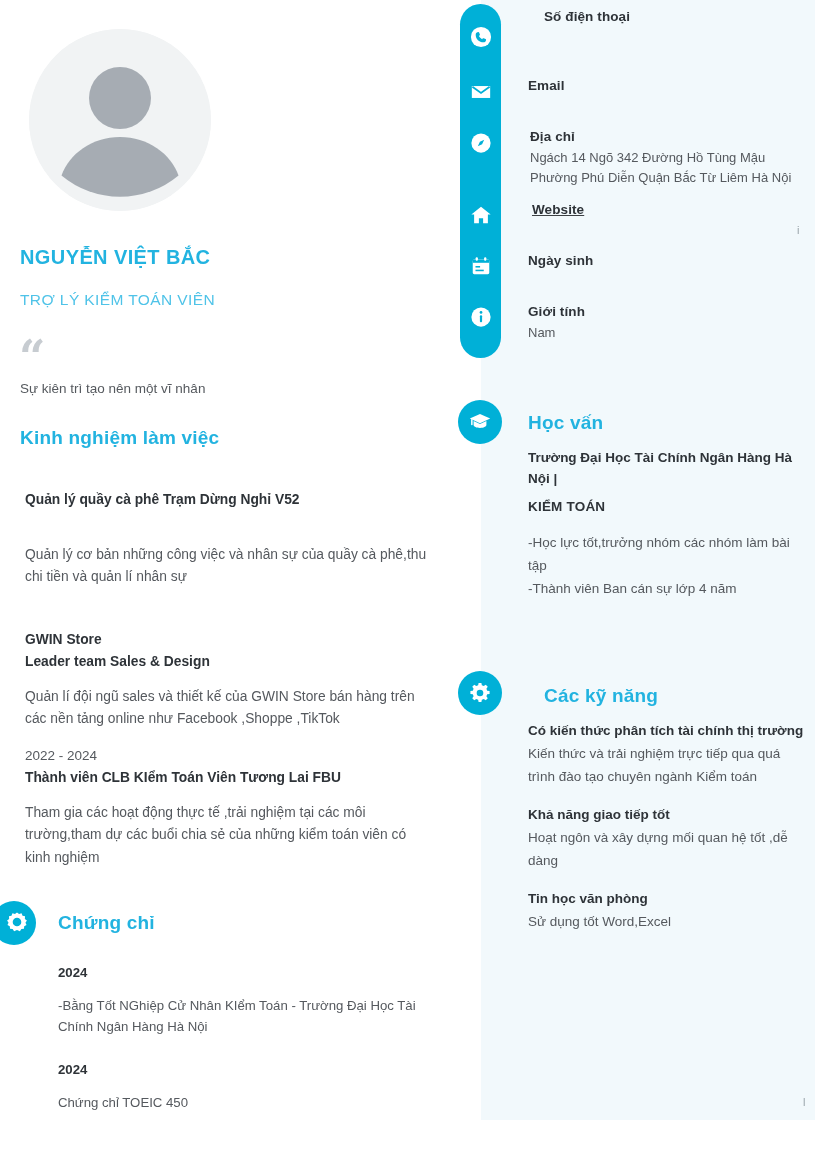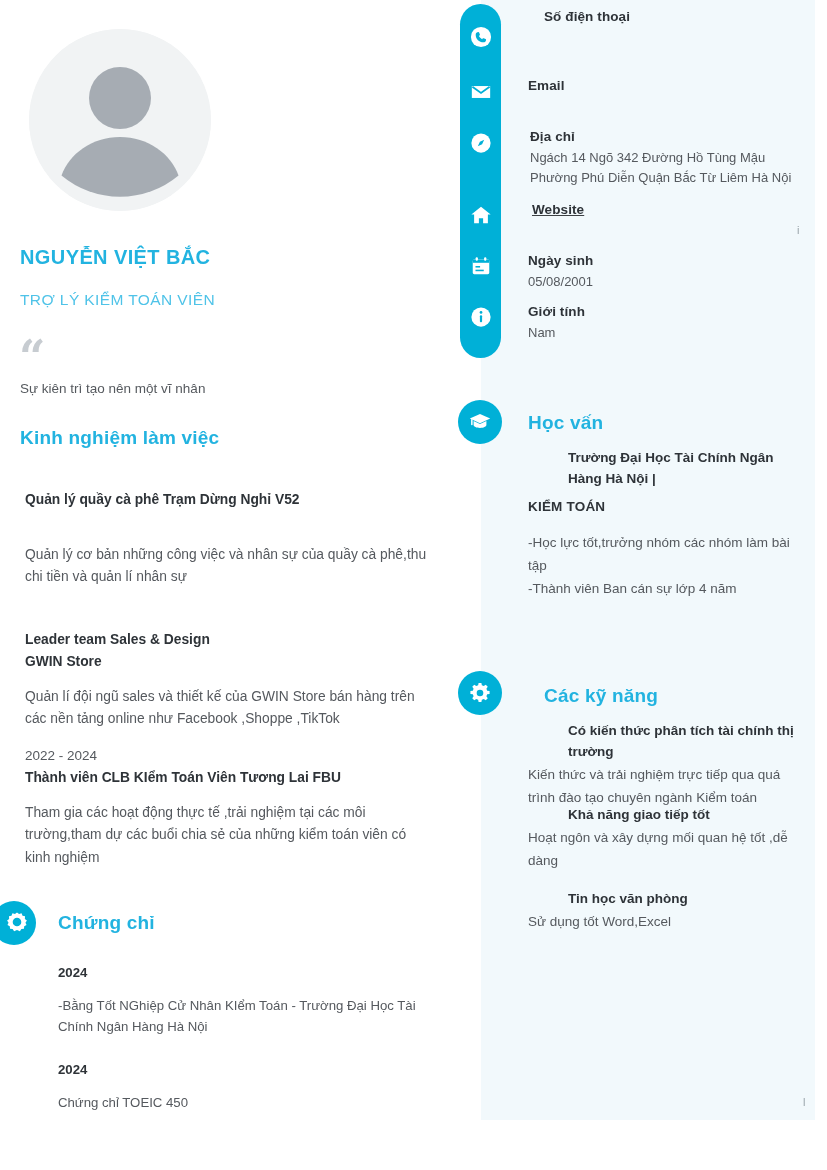--- a/index.html
+++ b/index.html
@@ -93,21 +93,20 @@
     color: #22b3e0;
     letter-spacing: .2px;
   }
 
   .r-block { position: absolute; left: 528px; width: 278px; }
   .r-bold {
     font-size: 13.5px;
     font-weight: bold;
     color: #2e3338;
     line-height: 1.55;
-    margin-left: 40px;
   }
   .r-body {
     font-size: 13.5px;
     color: #55595e;
     line-height: 1.72;
   }
   .r-caps {
     font-size: 13.5px;
     font-weight: bold;
     color: #2e3338;
@@ -302,21 +301,20 @@
   <div class="contact-value" style="margin-top:-1px;">Phường Phú Diễn Quận Bắc Từ Liêm Hà Nội</div>
 </div>
 
 <div class="contact-row" style="top:201px;left:532px;text-decoration:underline;">
   <div class="contact-label">Website</div>
   <div class="contact-value"></div>
 </div>
 
 <div class="contact-row" style="top:252px;">
   <div class="contact-label">Ngày sinh</div>
-  <div class="contact-value">05/08/2001</div>
 </div>
 
 <div class="contact-row" style="top:303px;">
   <div class="contact-label">Giới tính</div>
   <div class="contact-value">Nam</div>
 </div>
 
 <div class="edge-mark" style="left:797px;top:225px;">i</div>
 <div class="edge-mark" style="left:803px;top:1097px;">l</div>
 
@@ -379,22 +377,22 @@
 <div id="exp-title">Kinh nghiệm làm việc</div>
 
 <div class="l-block" style="top:489px;">
   <div class="l-bold">Quản lý quầy cà phê Trạm Dừng Nghỉ V52</div>
 </div>
 <div class="l-block" style="top:544px;">
   <div class="l-body">Quản lý cơ bản những công việc và nhân sự của quầy cà phê,thu chi tiền và quản lí nhân sự</div>
 </div>
 
 <div class="l-block" style="top:629px;">
+  <div class="l-bold">GWIN Store</div>
   <div class="l-bold">Leader team Sales &amp; Design</div>
-  <div class="l-bold">GWIN Store</div>
 </div>
 <div class="l-block" style="top:686px;">
   <div class="l-body">Quản lí đội ngũ sales và thiết kế của GWIN Store bán hàng trên các nền tảng online như Facebook ,Shoppe ,TikTok</div>
 </div>
 
 <div class="l-block" style="top:745px;">
   <div class="l-date">2022 - 2024</div>
   <div class="l-bold">Thành viên CLB KIểm Toán Viên Tương Lai FBU</div>
 </div>
 <div class="l-block" style="top:802px;">

